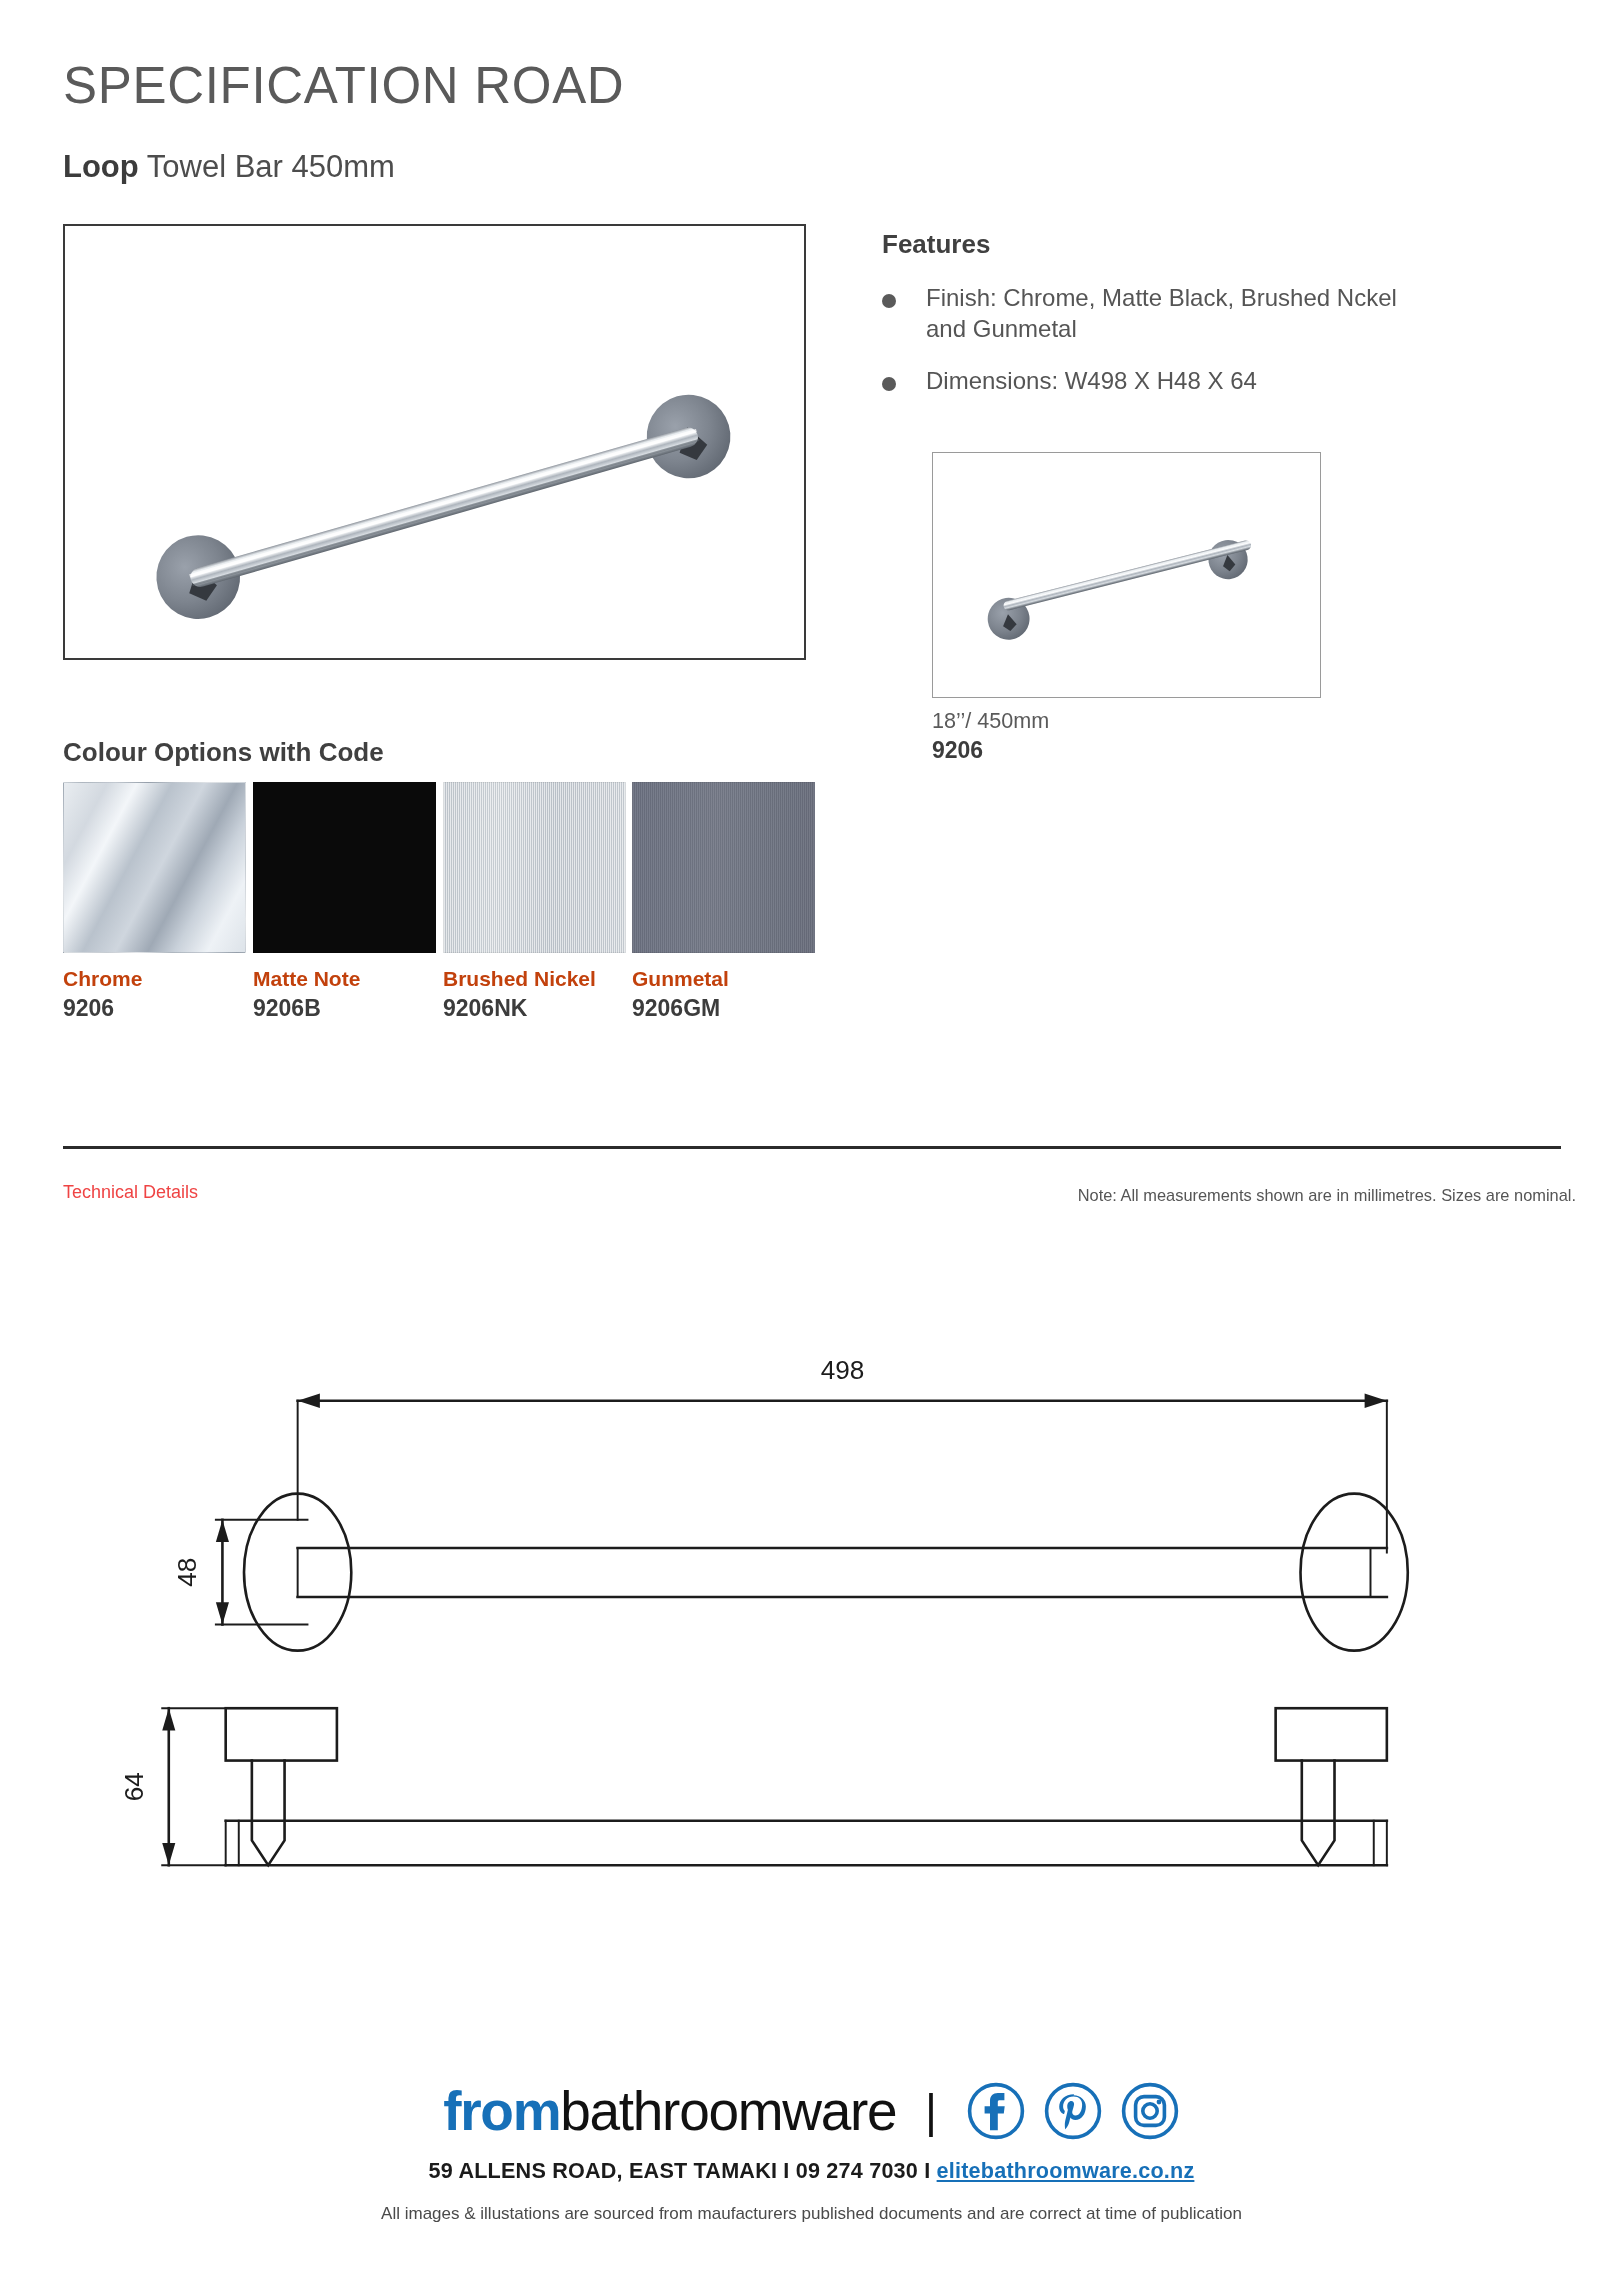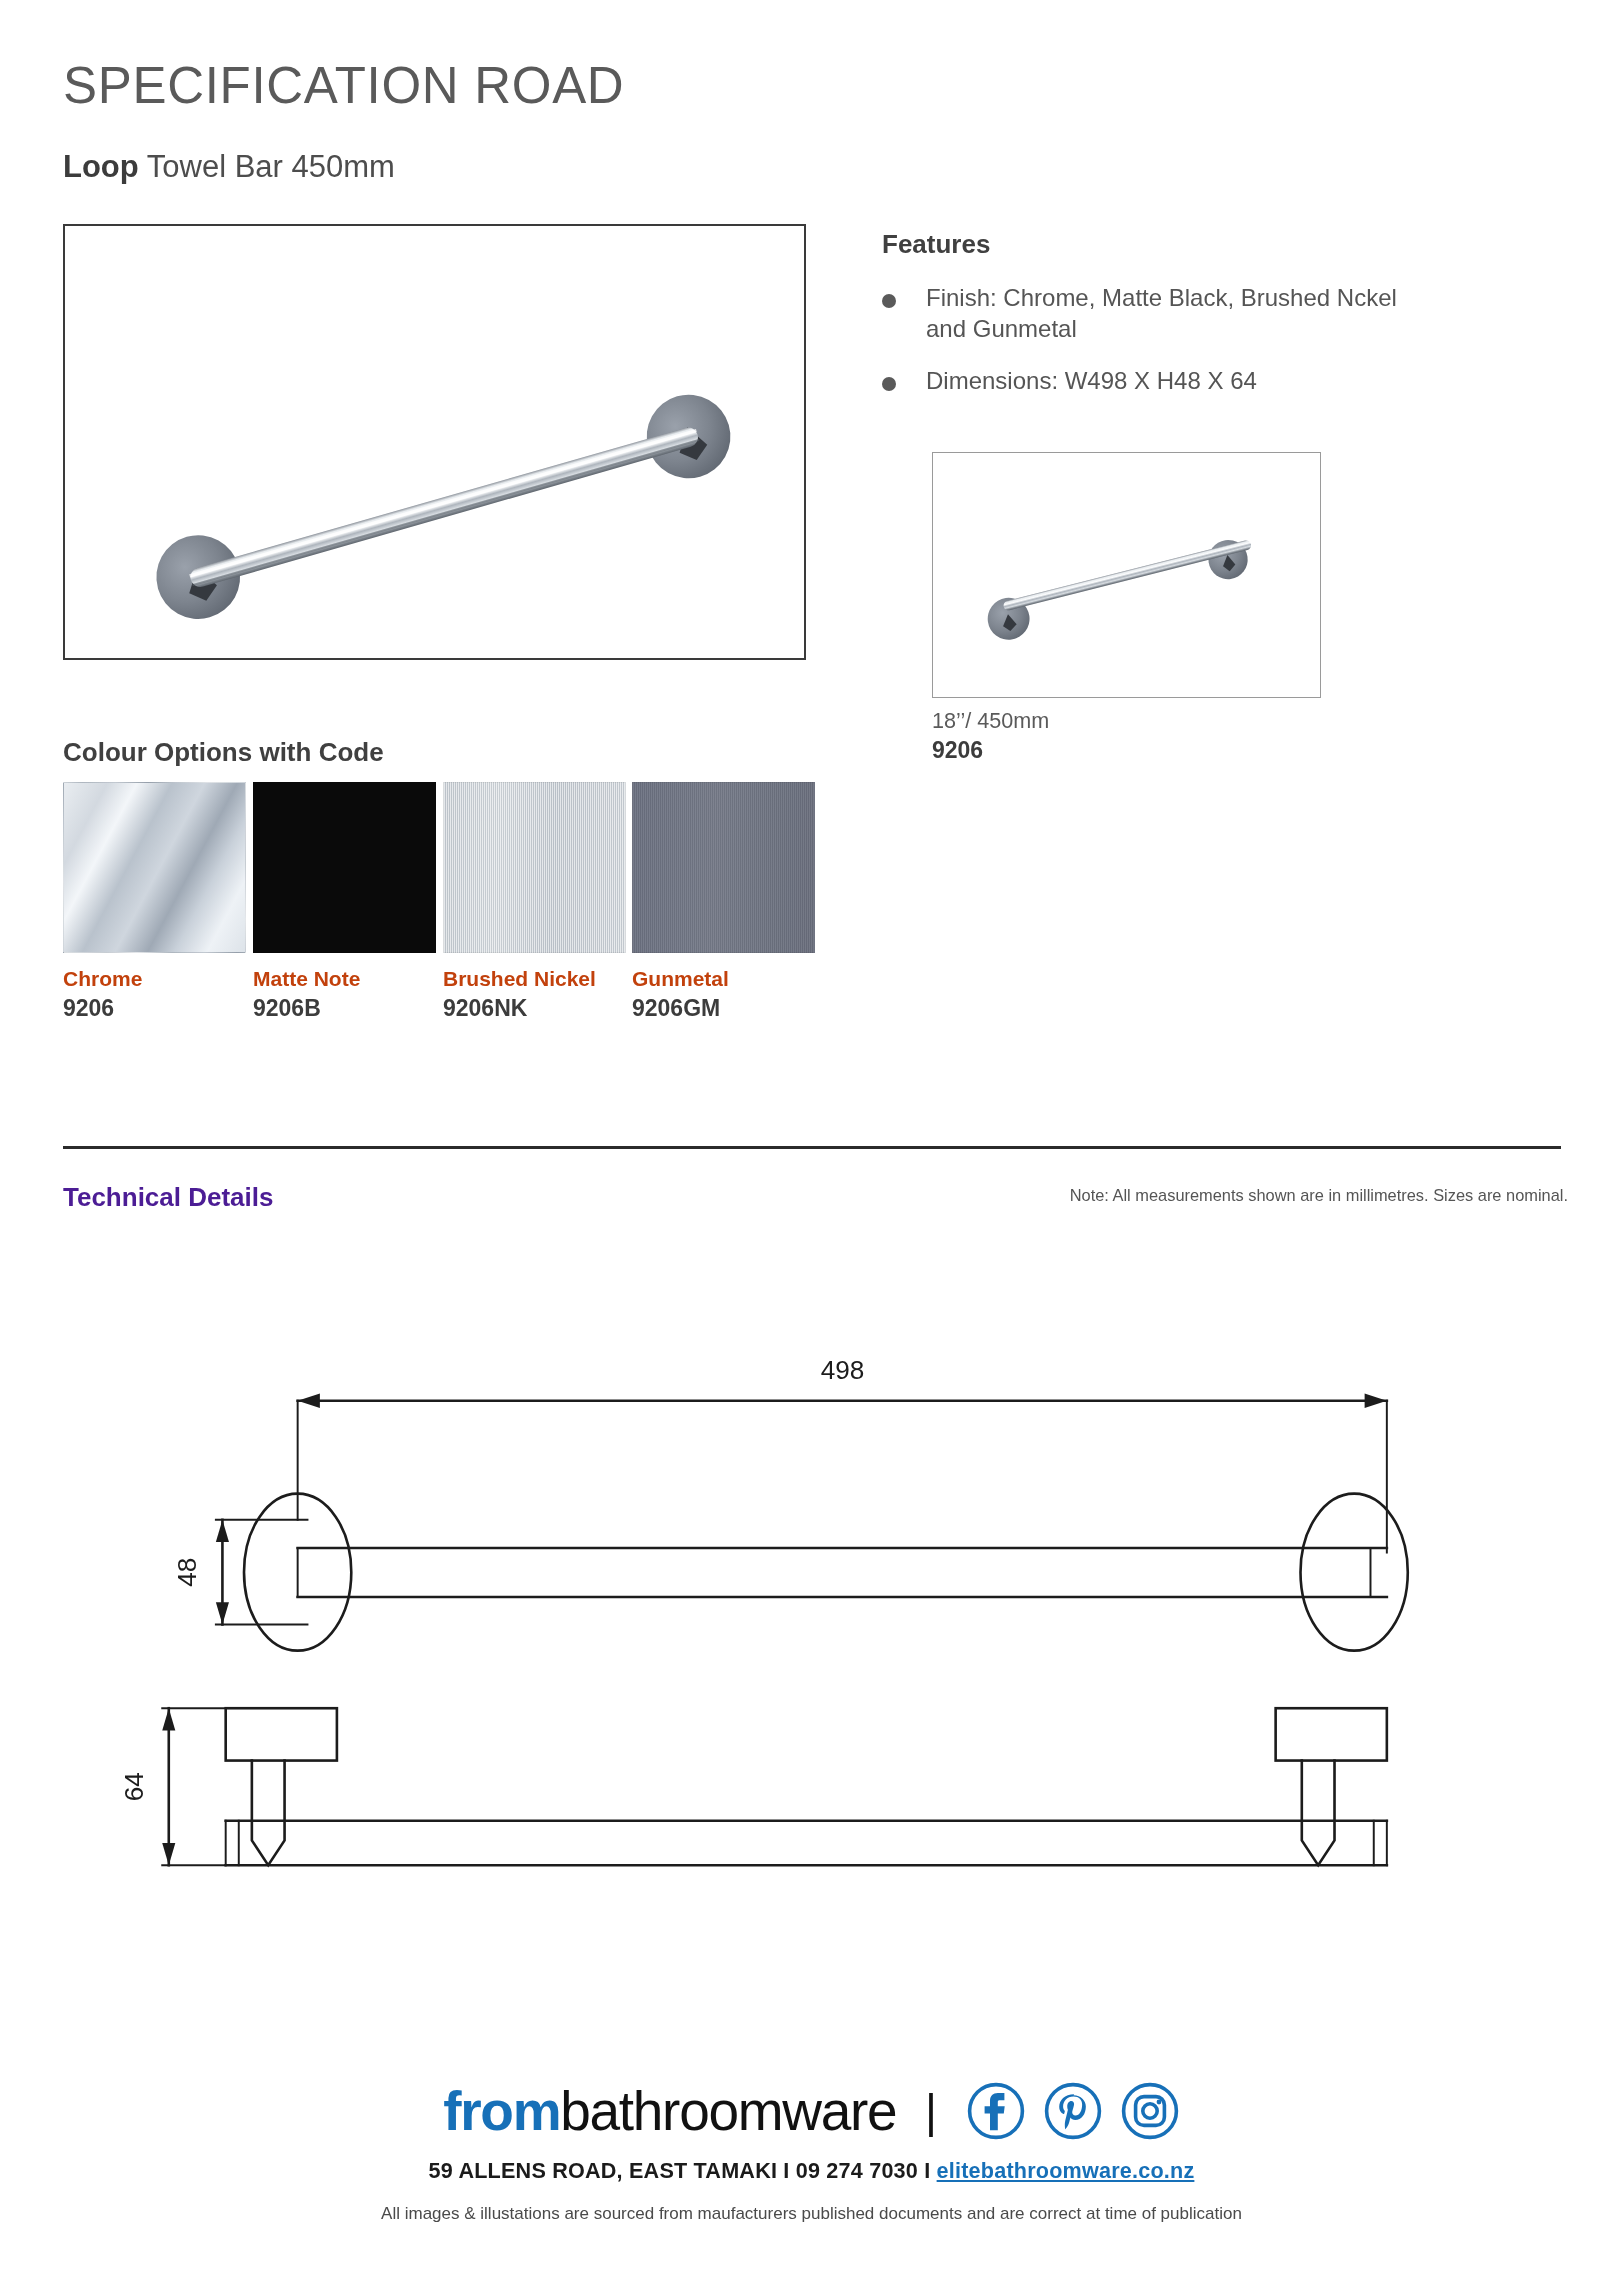--- a/index.html
+++ b/index.html
@@ -104,24 +104,24 @@
       linear-gradient(92deg,#6b7080 0%,#757a88 45%,#696e7c 100%);
   }
 
   
   .rule{
     position:absolute; left:63px; top:1146px;
     width:1498px; height:3.3px; background:#2b2b2b;
   }
   .tech-title{
     position:absolute; left:63px; top:1182px;
-    font-size:26px; font-weight:700; color:#4c1d95;
+    font-size:18px; font-weight:400; color:#ef4444;
   }
   .tech-note{
-    position:absolute; right:55px; top:1186px;
+    position:absolute; right:47px; top:1186px;
     font-size:16.4px; font-weight:300; color:#555; white-space:nowrap;text-align:center;
   }
   .tech-draw{ position:absolute; left:0; top:1322px; width:1623px; height:622px; }
 
   
   .footer{ position:absolute; left:0; top:2081px; width:1623px; }
   .brandline{
     display:flex; align-items:center; justify-content:center; gap:19.6px;
   }
   .logo{ font-size:55px; font-weight:400; letter-spacing:-1.3px; line-height:1; }

